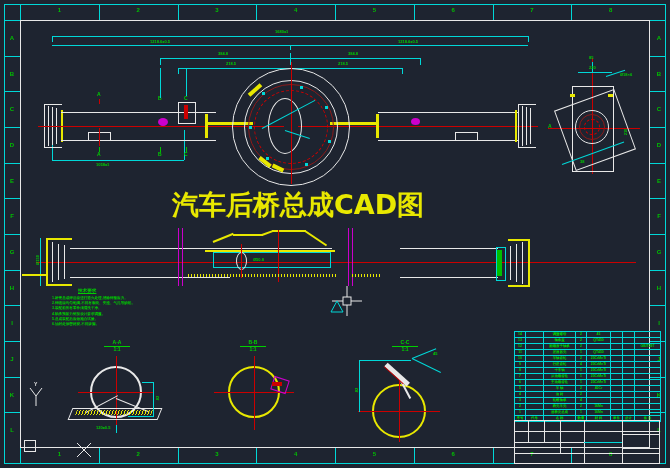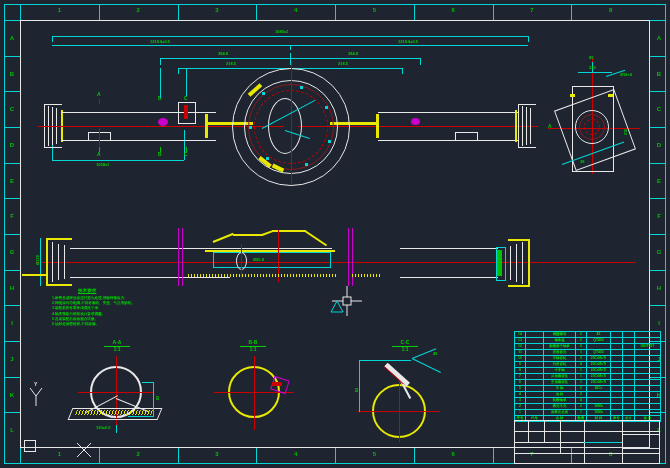--- a/index.html
+++ b/index.html
@@ -426,20 +426,21 @@
       <path d="M0 15 L11 15 M19 15 L30 15 M15 0 L15 11 M15 19 L15 30" stroke="#e8e8e8" stroke-width="1"></path>
       <rect x="11" y="11" width="8" height="8" fill="none" stroke="#e8e8e8" stroke-width="1"></rect>
     </svg>
   </div>
   <div class="abs" style="left:330px;top:300px;width:14px;height:14px;">
     <svg width="14" height="14" viewBox="0 0 14 14">
         <path d="M7 1 L13 12 L1 12 Z" fill="none" stroke="#00d8d8" stroke-width="1"></path>
       </svg>
   </div>
 
+  <div class="abs maintitle" style="left:172px;top:187px;">汽车后桥总成CAD图</div>
 
   <table class="tbl" id="bom-table" style="left:514px;top:331px;width:146px;">
     <colgroup>
       <col style="width:11px">
         <col style="width:18px">
         <col style="width:32px">
       <col style="width:11px">
         <col style="width:24px">
         <col style="width:12px">
       <col style="width:12px">

